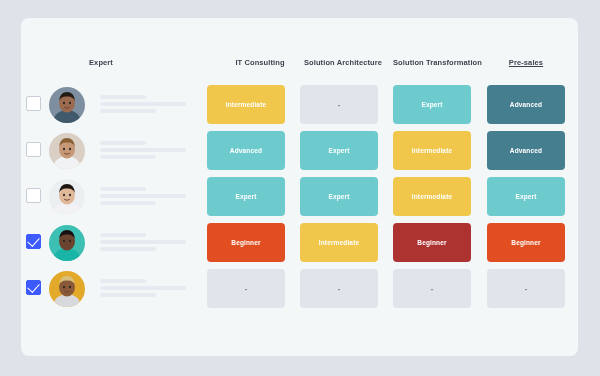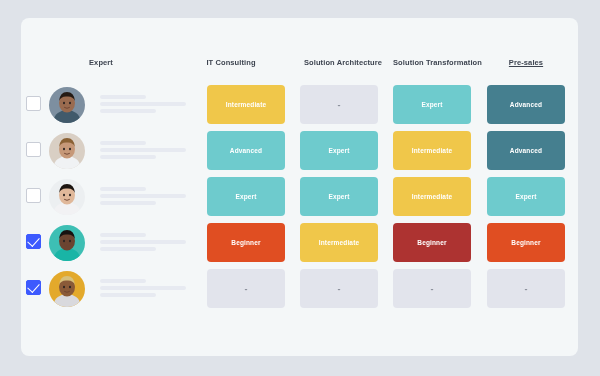--- a/index.html
+++ b/index.html
@@ -38,21 +38,21 @@
     position: absolute;
     top: 0;
     font-size: 7.5px;
     font-weight: bold;
     color: #3d4450;
     text-align: center;
     letter-spacing: .1px;
     white-space: nowrap;
   }
   .col-header.users-header   { left: 25px;  width: 110px; }
-  .col-header.c0 { left: 171px; width: 78px; }
+  .col-header.c0 { left: 200px; width: 78px; }
   .col-header.c1 { left: 279px; width: 86px; }
   .col-header.c2 { left: 372px; width: 78px; }
   .col-header.c3 { left: 466px; width: 78px; text-decoration: underline; }
 
   
   #rows-container {
     position: absolute;
     left: 0;
     top: 64px;
     width: 100%;

